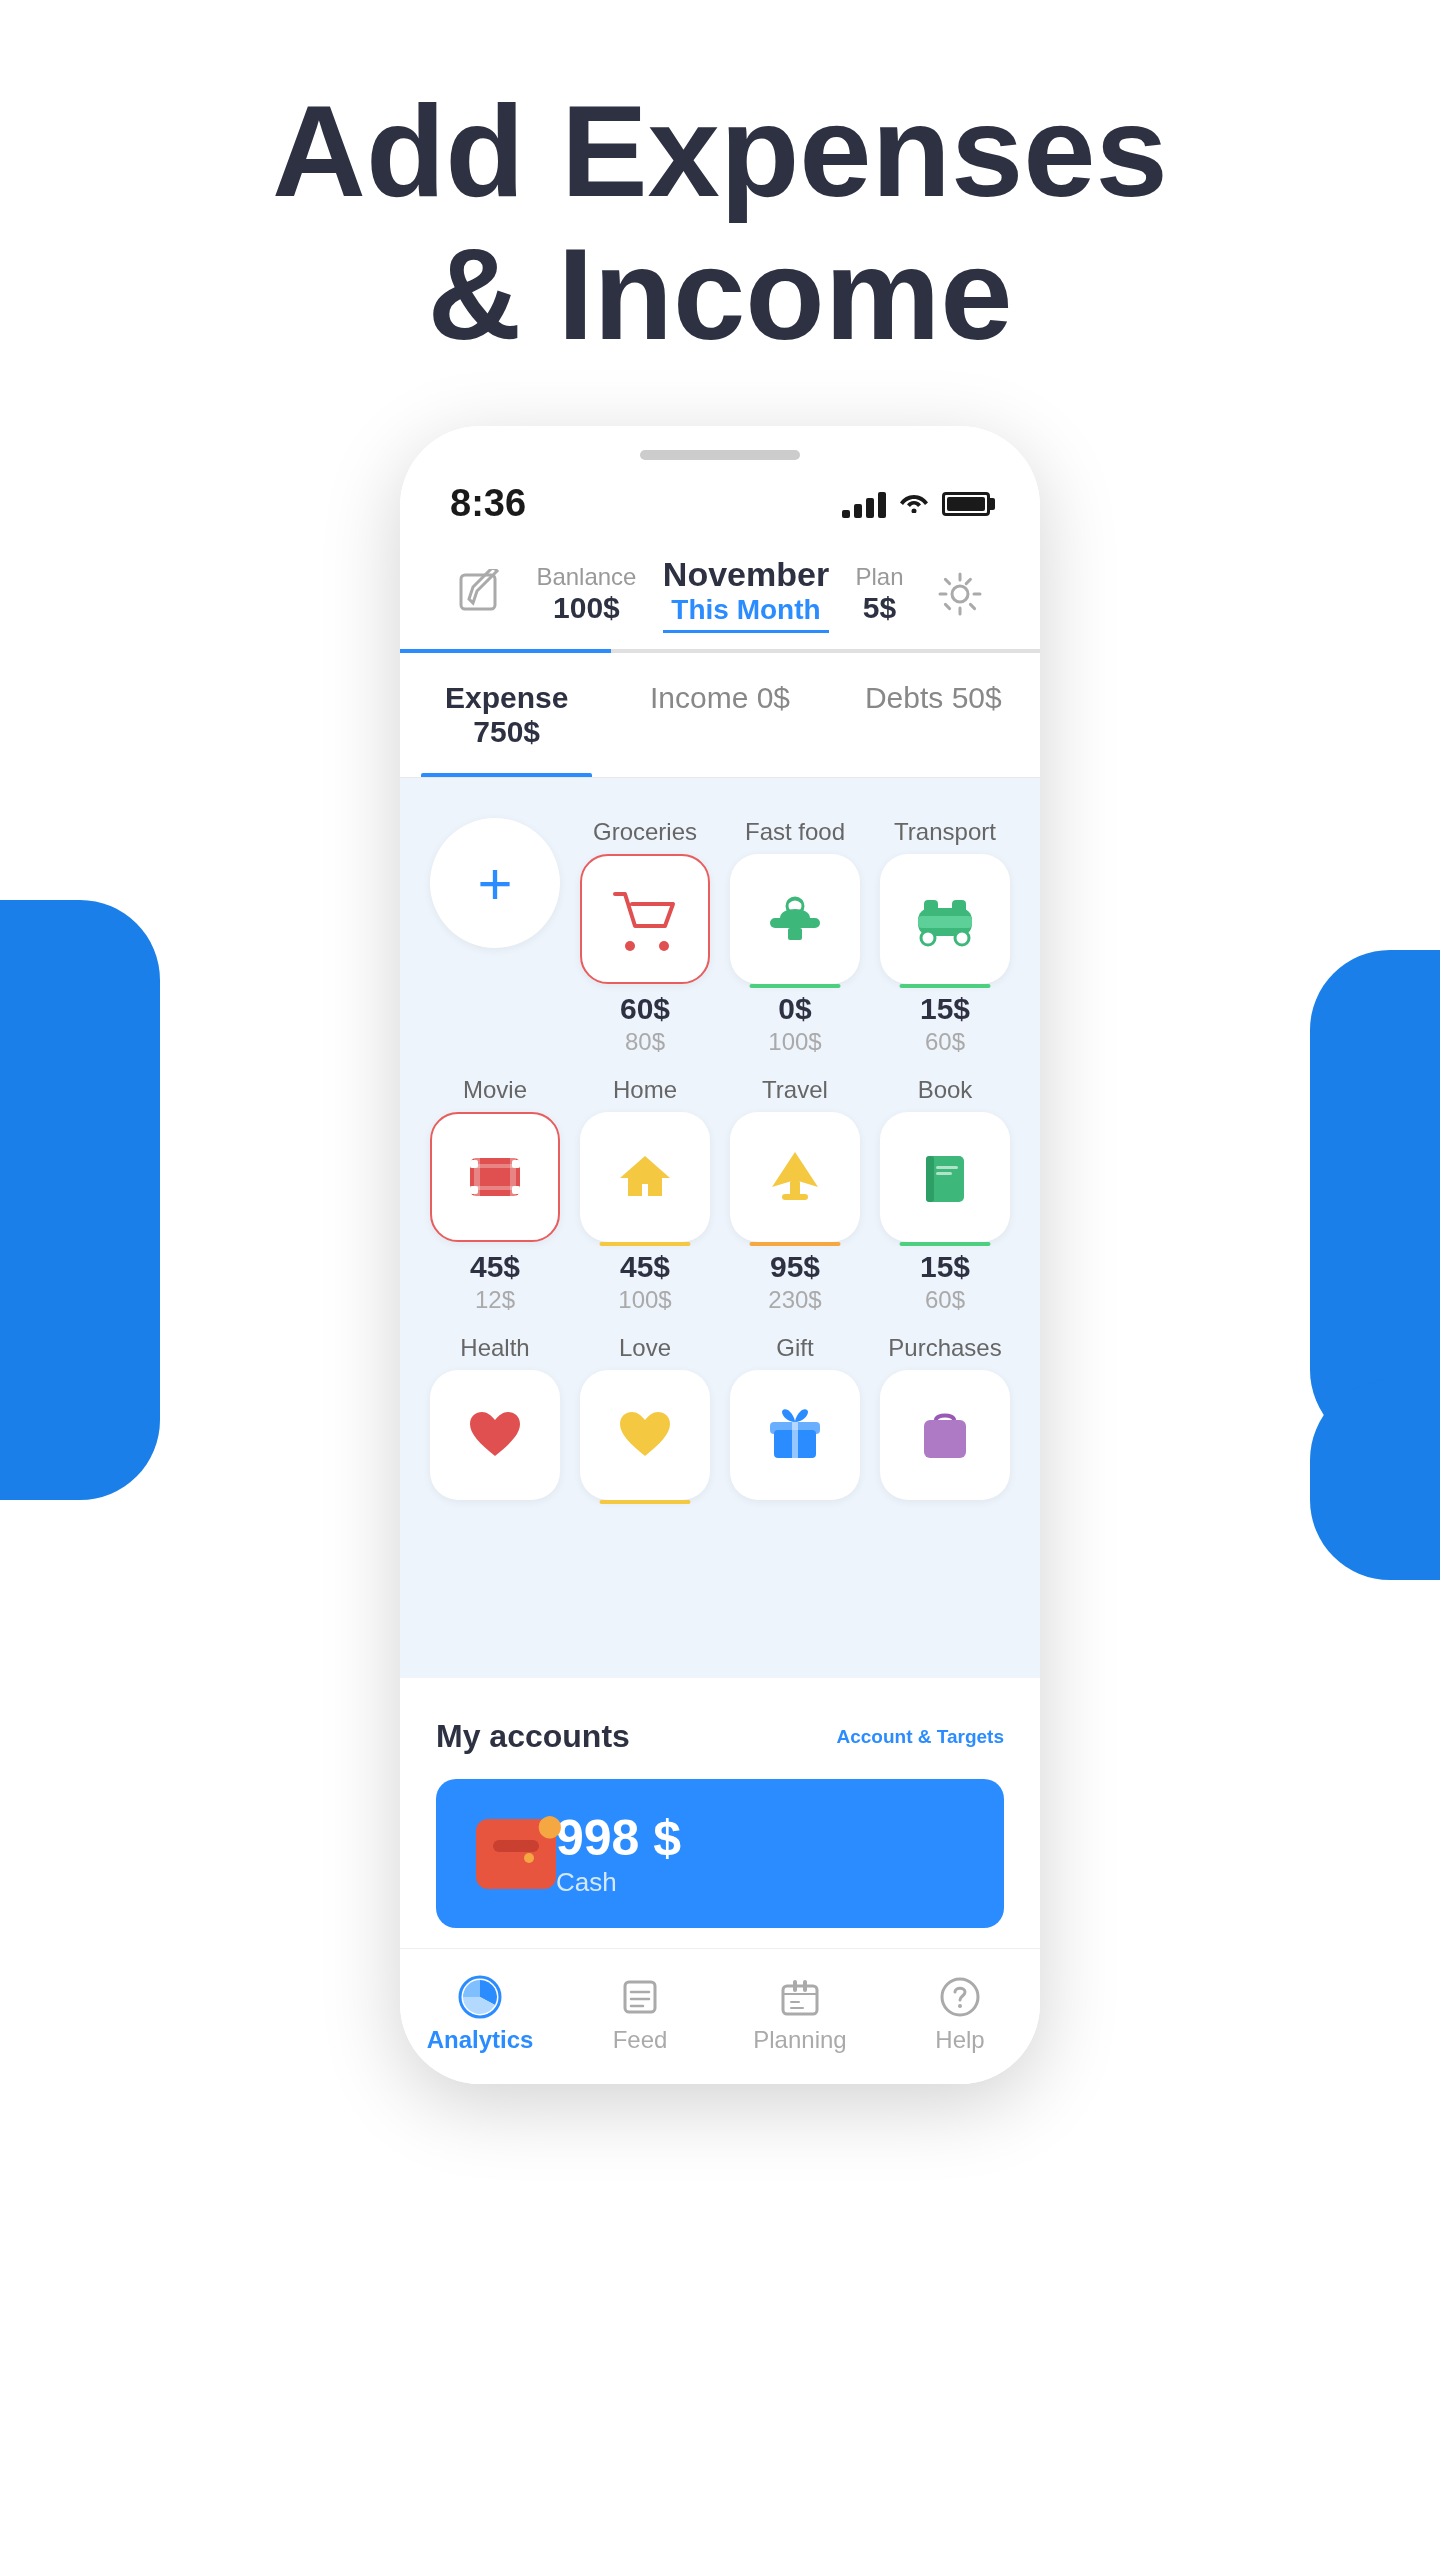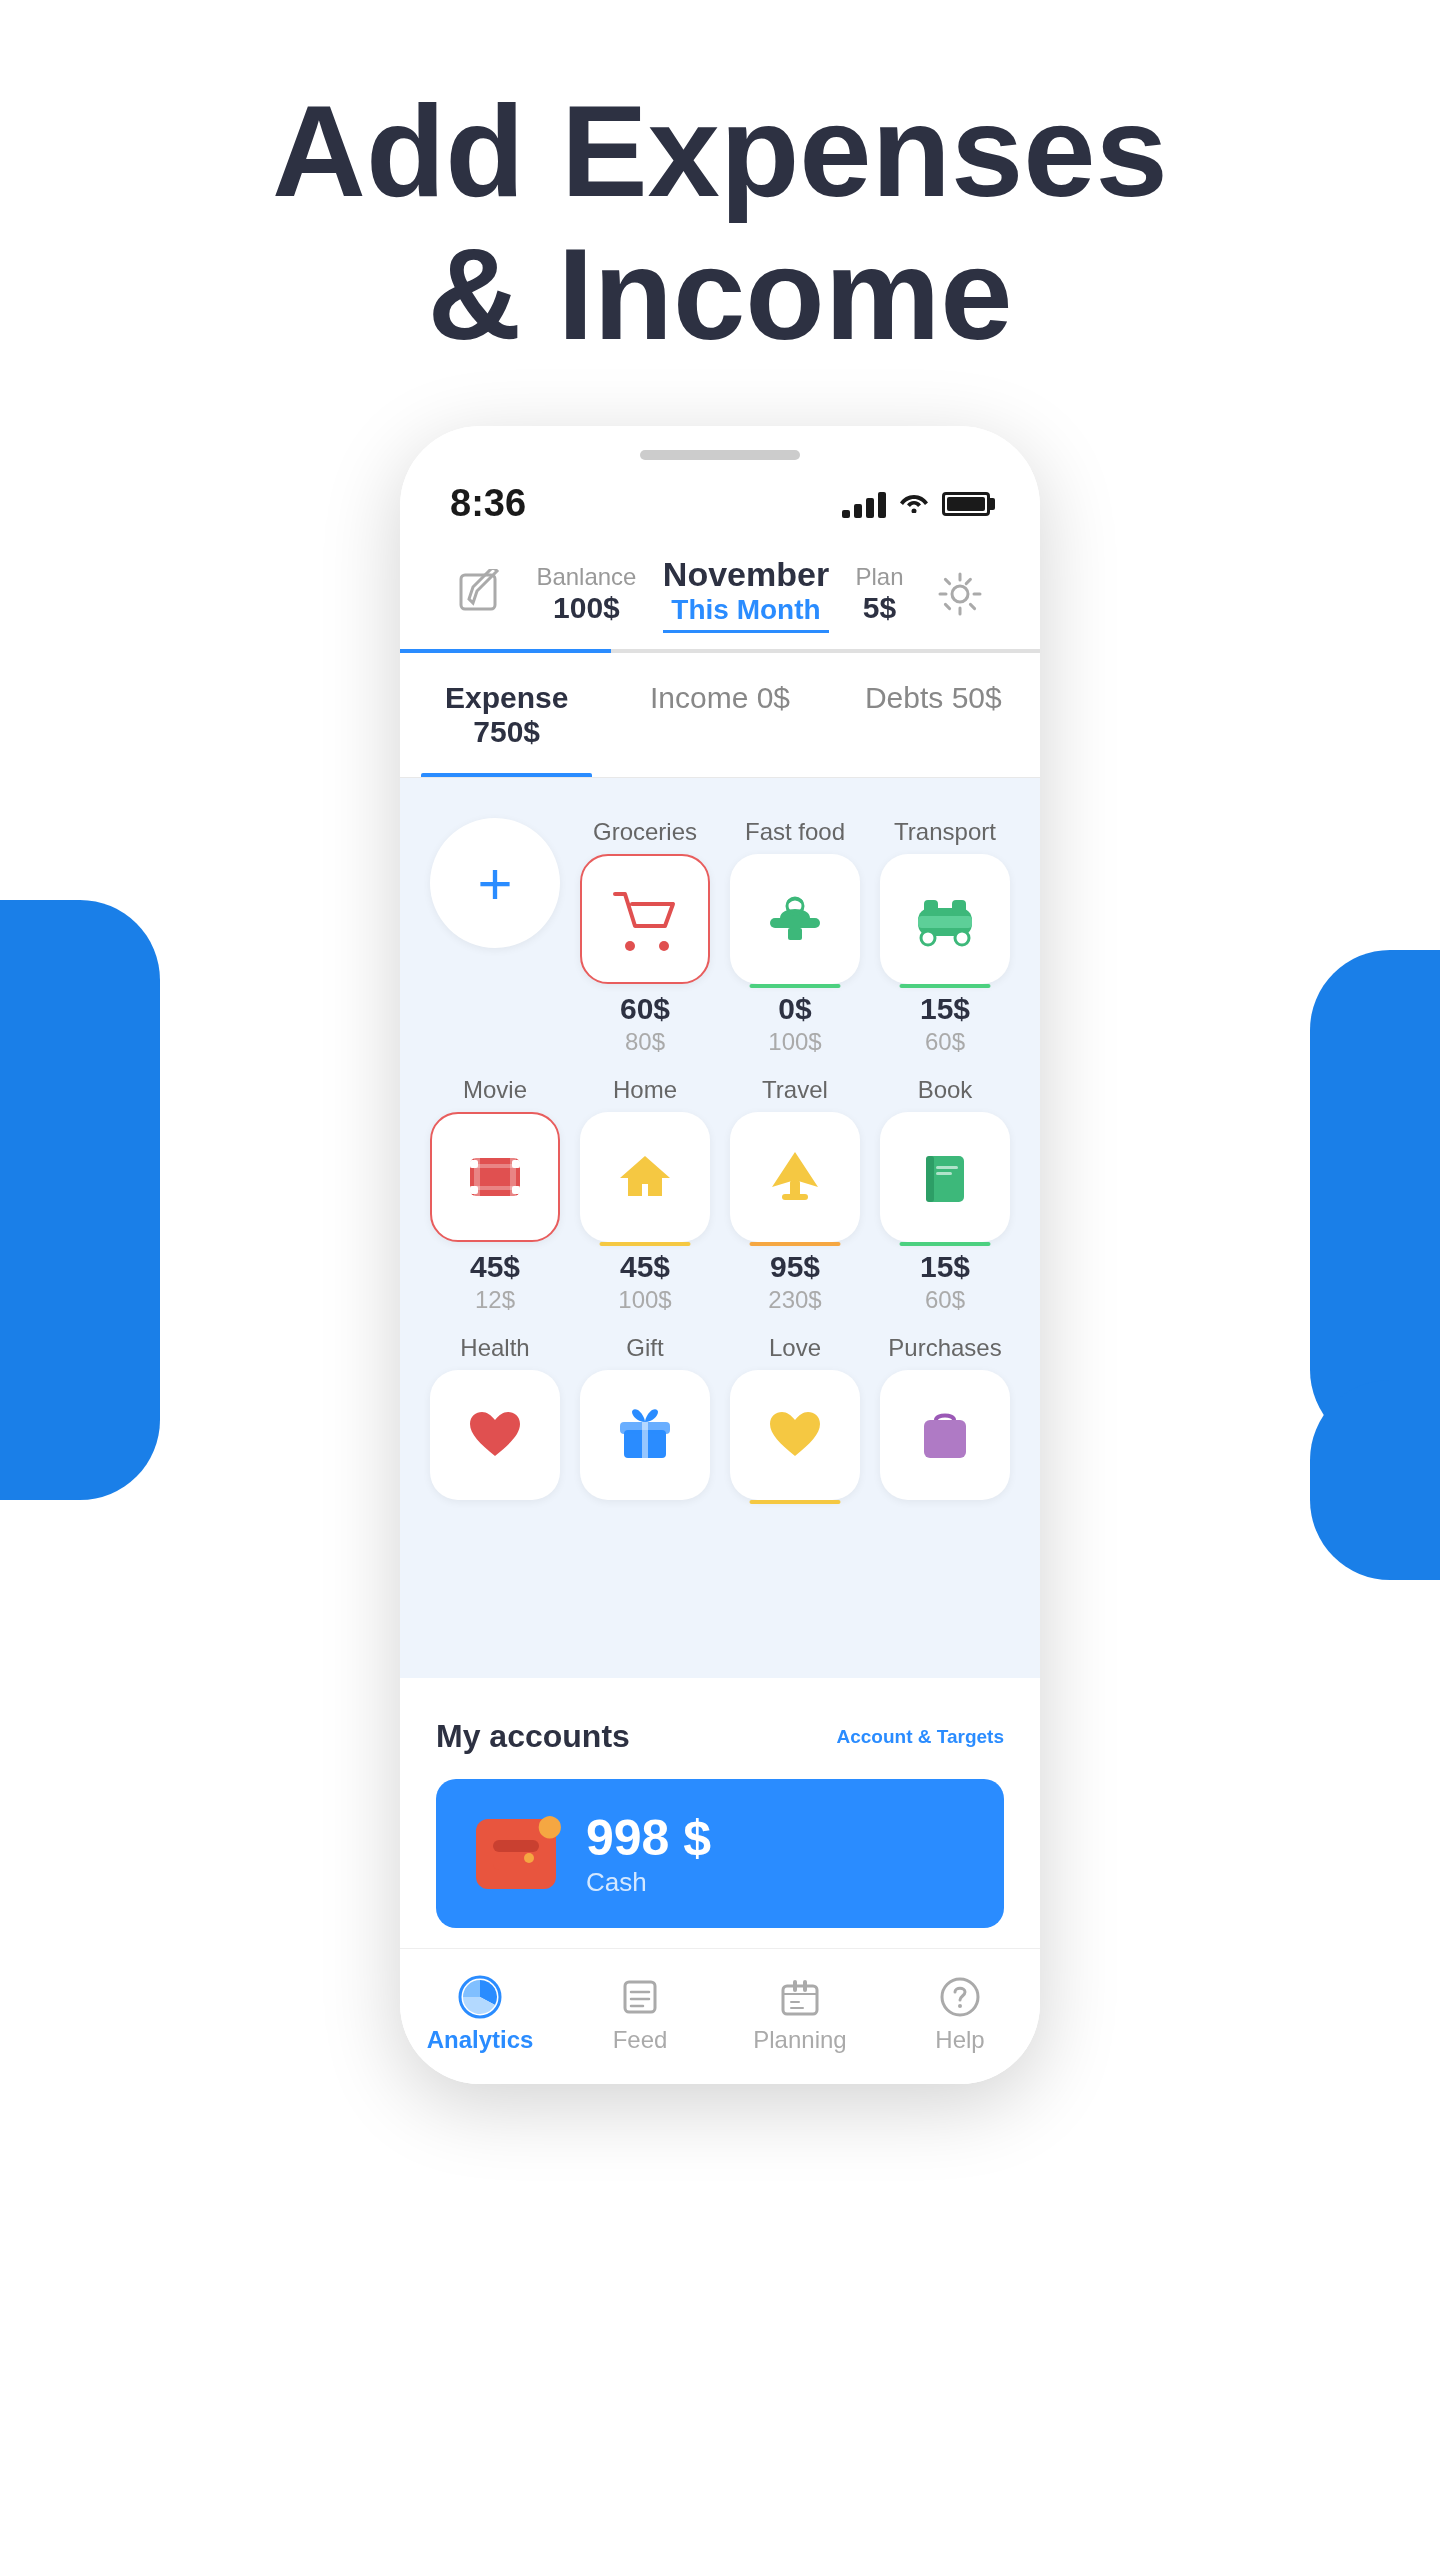--- a/index.html
+++ b/index.html
@@ -376,21 +376,20 @@
       font-size: 19px;
       color: #2a8cff;
       font-weight: 600;
     }
     .account-card {
       background: #2a8cff;
       border-radius: 20px;
       padding: 30px 40px;
       display: flex;
       align-items: center;
-      gap: 30px;
     }
     .wallet-icon {
       width: 80px;
       height: 70px;
       background: #e8553e;
       border-radius: 12px;
       display: flex;
       align-items: center;
       justify-content: center;
       font-size: 40px;
@@ -649,36 +648,36 @@
       <div class="category-grid">
         <div class="category-item">
           <div class="category-label">Health</div>
           <div class="category-icon-wrap">
             <svg width="70" height="70" viewBox="0 0 70 70">
               <path d="M35 56 C20 44 10 34 10 24 C10 16 16 12 22 12 C27 12 31 15 35 20 C39 15 43 12 48 12 C54 12 60 16 60 24 C60 34 50 44 35 56Z" fill="#e05050"></path>
             </svg>
           </div>
         </div>
         <div class="category-item">
+          <div class="category-label">Love</div>
+          <div class="category-icon-wrap progress-yellow">
+            <svg width="70" height="70" viewBox="0 0 70 70">
+              <path d="M35 56 C20 44 10 34 10 24 C10 16 16 12 22 12 C27 12 31 15 35 20 C39 15 43 12 48 12 C54 12 60 16 60 24 C60 34 50 44 35 56Z" fill="#f5c842"></path>
+            </svg>
+          </div>
+        </div>
+        <div class="category-item">
           <div class="category-label">Gift</div>
           <div class="category-icon-wrap">
             <svg width="70" height="70" viewBox="0 0 70 70">
               <rect x="14" y="30" width="42" height="28" rx="4" fill="#2a8cff"></rect>
               <rect x="10" y="22" width="50" height="12" rx="4" fill="#2a8cff" opacity="0.7"></rect>
               <rect x="32" y="22" width="6" height="36" fill="white" opacity="0.5"></rect>
               <path d="M35 22 C28 22 22 16 22 12 C22 10 24 8 28 10 C31 12 35 18 35 22Z" fill="#2a8cff"></path>
               <path d="M35 22 C42 22 48 16 48 12 C48 10 46 8 42 10 C39 12 35 18 35 22Z" fill="#2a8cff"></path>
-            </svg>
-          </div>
-        </div>
-        <div class="category-item">
-          <div class="category-label">Love</div>
-          <div class="category-icon-wrap progress-yellow">
-            <svg width="70" height="70" viewBox="0 0 70 70">
-              <path d="M35 56 C20 44 10 34 10 24 C10 16 16 12 22 12 C27 12 31 15 35 20 C39 15 43 12 48 12 C54 12 60 16 60 24 C60 34 50 44 35 56Z" fill="#f5c842"></path>
             </svg>
           </div>
         </div>
         <div class="category-item">
           <div class="category-label">Purchases</div>
           <div class="category-icon-wrap">
             <svg width="70" height="70" viewBox="0 0 70 70">
               <rect x="14" y="20" width="42" height="38" rx="6" fill="#9b59b6" opacity="0.8"></rect>
               <path d="M26 20 C26 14 44 14 44 20" fill="none" stroke="#9b59b6" stroke-width="4"></path>
             </svg>

